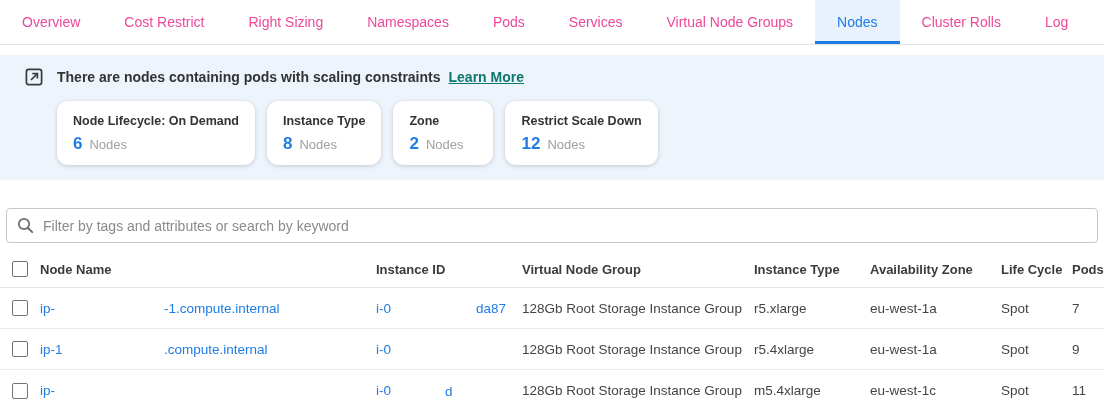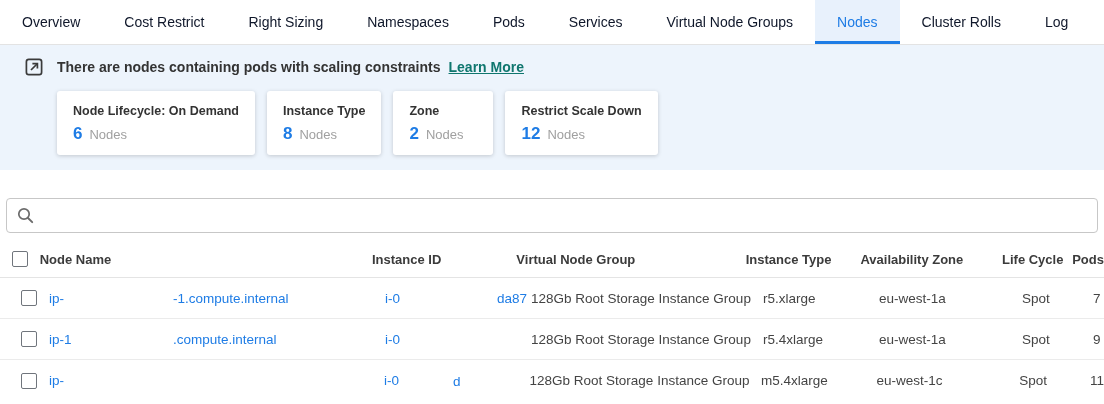--- a/index.html
+++ b/index.html
@@ -1,63 +1,63 @@
 <!DOCTYPE html>
 <html><head>
 <meta charset="utf-8">
 <style>
   * { margin:0; padding:0; box-sizing:border-box; }
   html,body { width:1104px; height:404px; overflow:hidden; background:#fff;
     font-family:"Liberation Sans","DejaVu Sans",sans-serif; color:#3c3c3c; }
 
   
   .tabbar { display:flex; height:45px; border-bottom:1px solid #e3e3e3; background:#fff; }
-  .tab { display:flex; align-items:center; padding:0 22px; font-size:14px; color:#0f172a;
+  .tab { display:flex; align-items:center; padding:0 22px; font-size:14px; color:#ec4899;
     cursor:pointer; white-space:nowrap; border-bottom:3px solid transparent; padding-top:3px; }
   .tab.active { background:#e8f1fc; color:#1e7ce5; border-bottom:3px solid #1e7ce5; }
 
   
-  .banner { background:#edf4fc; padding:10px 16px 15px 0; }
+  .banner { margin-top:10px; background:#edf4fc; padding:10px 16px 15px 0; }
   .banner-msg { display:flex; align-items:center; padding-left:25px; height:24px; }
   .banner-msg .bicon { display:flex; margin-right:14px; }
   .banner-text { font-size:14px; font-weight:600; color:#333; }
   .banner-link { font-size:14px; font-weight:600; color:#0f766e; text-decoration:underline; margin-left:8px; cursor:pointer; }
   .cards { display:flex; gap:12px; padding-left:57px; margin-top:12px; }
-  .card { background:#fff; border-radius:3px; box-shadow:0 1px 4px rgba(0,0,0,0.18);
+  .card { background:#fff; border-radius:11px; box-shadow:0 1px 4px rgba(0,0,0,0.18);
     padding:13px 16px 12px 16px; min-width:100px; height:64px; cursor:pointer; }
   .card-title { font-size:12.5px; font-weight:600; color:#333; white-space:nowrap; }
   .card-row { margin-top:6px; display:flex; align-items:baseline; gap:7px; }
   .card-value { font-size:17px; color:#1e7ce5; font-weight:600; }
   .card-unit { font-size:13px; color:#a0a0a0; }
 
   
   .searchbar { margin:28px 6px 0 6px; height:35px; border:1px solid #c7c7c7; border-radius:4px;
     display:flex; align-items:center; padding:0 10px; background:#fff; }
   .searchbar input { border:none; outline:none; flex:1; font-size:14px; margin-left:9px;
     font-family:"Liberation Sans","DejaVu Sans",sans-serif; color:#3c3c3c; background:transparent; }
   .searchbar input::placeholder { color:#8a8a8a; }
 
   
   .table { margin-top:8px; }
   .trow { display:flex; align-items:center; }
   .thead { height:37px; border-bottom:1px solid #e4e4e4; font-size:13px; font-weight:600; color:#3b3b3b; }
-  .tbody-row { height:41px; border-bottom:1px solid #ebebeb; font-size:13.5px; color:#444;padding-left:9px; }
+  .tbody-row { height:41px; border-bottom:1px solid #ebebeb; font-size:13.5px; color:#444; }
   .tbody-row:last-child { border-bottom:none; }
   .col-check { width:40px; padding-left:12px; display:flex; align-items:center; }
   .checkbox { width:16px; height:16px; border:1.5px solid #70757c; border-radius:2px; background:#fff; cursor:pointer; }
   .col-name { width:336px; position:relative; }
   .col-id   { width:146px; position:relative; }
   .col-vng  { width:232px; }
   .col-type { width:116px; }
   .col-az   { width:131px; }
-  .col-lc   { width:71px;margin-left:12px; }
+  .col-lc   { width:71px; }
   .col-pods { flex:1; }
   .link { color:#1e7ce5; cursor:pointer; }
   .frag-right-name { position:absolute; left:124px; top:50%; transform:translateY(-50%); }
-  .frag-right-id-1 { position:absolute; left:112px; top:50%; transform:translateY(-50%); }
+  .frag-right-id-1 { position:absolute; left:100px; top:50%; transform:translateY(-50%); }
   .frag-right-id-3 { position:absolute; left:69px; top:50%; transform:translateY(-50%); }
 </style>
 </head>
 <body>
 
 <div class="tabbar">
   <div class="tab">Overview</div>
   <div class="tab">Cost Restrict</div>
   <div class="tab">Right Sizing</div>
   <div class="tab">Namespaces</div>
@@ -113,20 +113,21 @@
   </div>
 </div>
 
 <div class="searchbar">
   <span style="display:flex;">
     <svg width="17" height="17" viewBox="0 0 17 17">
       <circle cx="7" cy="7" r="5.2" fill="none" stroke="#6b6b6b" stroke-width="1.7"></circle>
       <line x1="11" y1="11" x2="15.2" y2="15.2" stroke="#6b6b6b" stroke-width="1.9" stroke-linecap="round"></line>
     </svg>
   </span>
+  <input type="text" placeholder="Filter by tags and attributes or search by keyword" style="">
 </div>
 
 <div class="table">
 
   <div class="trow thead">
     <div class="col-check">
         <span class="checkbox"></span>
       </div>
     <div class="col-name">Node Name</div>
     <div class="col-id">Instance ID</div>

